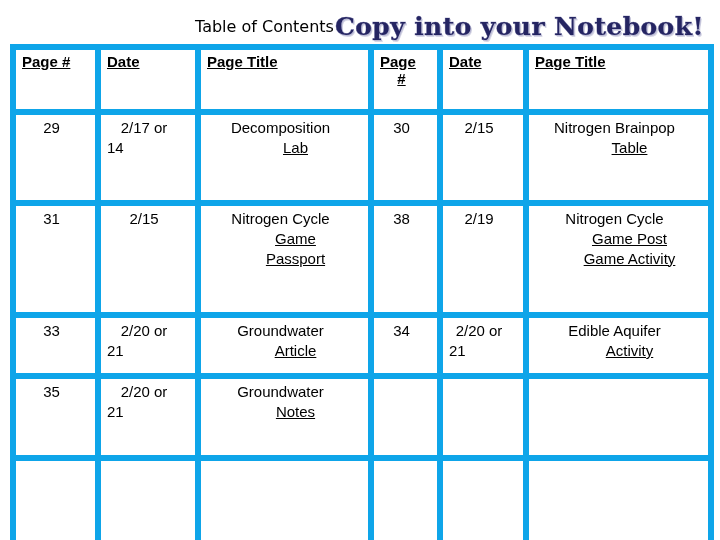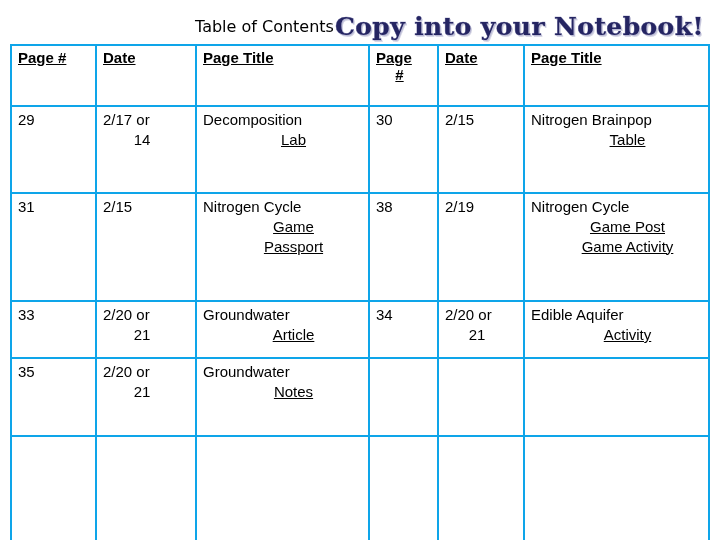--- a/index.html
+++ b/index.html
@@ -65,21 +65,21 @@
     position: absolute;
     left: 10px;
     top: 36px;
     width: 698px;
     border-collapse: collapse;
     table-layout: fixed;
     font-size: 15px;
     color: #000000;
   }
   #toc-table td, #toc-table th {
-    border: 2px solid #0ea5e9;
+    border: 6px solid #0ea5e9;
     padding: 3px 14px 3px 6px;
     vertical-align: top;
     text-align: left;
     font-weight: normal;
     overflow: hidden;
   }
 
   
   .col-pg1   { width: 85px; }
   .col-dt1   { width: 100px; }
@@ -103,23 +103,23 @@
     display: block;
     text-align: left;
   }
   th.wrapped .hdr-text .l2 {
     display: block;
     text-align: center;
   }
 
   
   .cell-lines { display: block; line-height: 1.32; }
-  .cell-lines .l1 { display: block; text-align: left; }
+  .cell-lines .l1 { display: block; text-align: center; }
   .cell-lines .l2,
-  .cell-lines .l3 { display: block; text-align: center; }
+  .cell-lines .l3 { display: block; }
   
   td.title-col .cell-lines .l2,
   td.title-col .cell-lines .l3 { text-align: center; padding-left: 30px; text-decoration: underline; }
 
   .row-1 td { height: 79px; }
   .row-2 td { height: 100px; margin-top: 44px; }
   .row-3 td { height: 49px; }
   .row-4 td { height: 70px; margin-left: 12px; }
   .row-5 td { height: 117px; }
 

